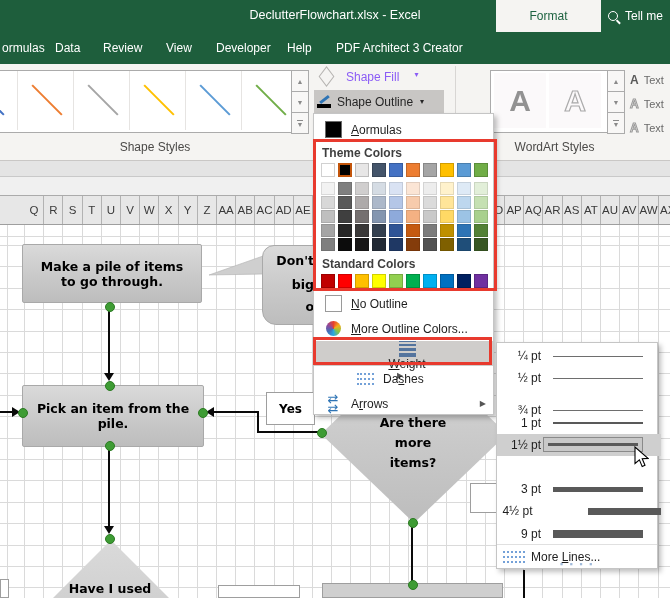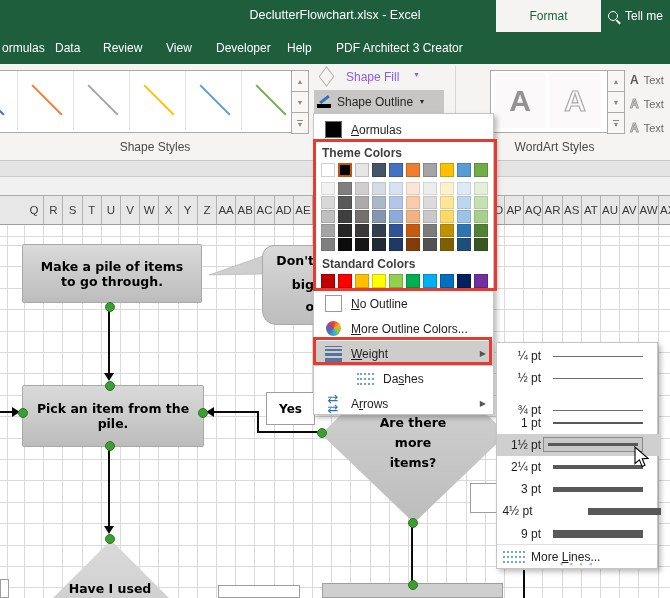--- a/index.html
+++ b/index.html
@@ -421,21 +421,21 @@
           <span class="sw-none"></span>
         </span>
         <span class="lbl"><span></span><span class="accel">N</span><span>o Outline</span></span>
       </div>
       <div class="menu-row" style="top: 202px;">
         <span class="ic">
           <span class="color-wheel"></span>
         </span>
         <span class="lbl"><span></span><span class="accel">M</span><span>ore Outline Colors...</span></span>
       </div>
-      <div class="menu-row hl" style="top: 227px;">
+      <div class="menu-row hl" style="top: 227px; flex-direction: column;">
         <span class="ic">
           <span class="weight-ic">
             <div style="height: 1px;"></div>
             <div style="height: 2px;"></div>
             <div style="height: 3px;"></div>
             <div style="height: 4px;"></div>
           </span>
         </span>
         <span class="lbl"><span></span><span class="accel">W</span><span>eight</span></span>
         <span class="sub">▶</span>
@@ -496,26 +496,20 @@
         <span class="wsample">
           <span class="wline" style="height: 2px;"></span>
         </span>
       </div>
       <div class="w-row sel" style="top: 90.8px;">
         <span class="wlbl">1½ pt</span>
         <span class="wsample">
           <span class="wline" style="height: 3px;"></span>
         </span>
       </div>
-      <div class="w-row" style="top: 113px;">
-        <span class="wlbl">2¼ pt</span>
-        <span class="wsample">
-          <span class="wline" style="height: 4px;"></span>
-        </span>
-      </div>
       <div class="w-row" style="top: 135.2px;">
         <span class="wlbl">3 pt</span>
         <span class="wsample">
           <span class="wline" style="height: 5px;"></span>
         </span>
       </div>
       <div class="w-row" style="top: 157.4px; gap: 44px;">
         <span class="wlbl">4½ pt</span>
         <span class="wsample">
           <span class="wline" style="height: 7px;"></span>

